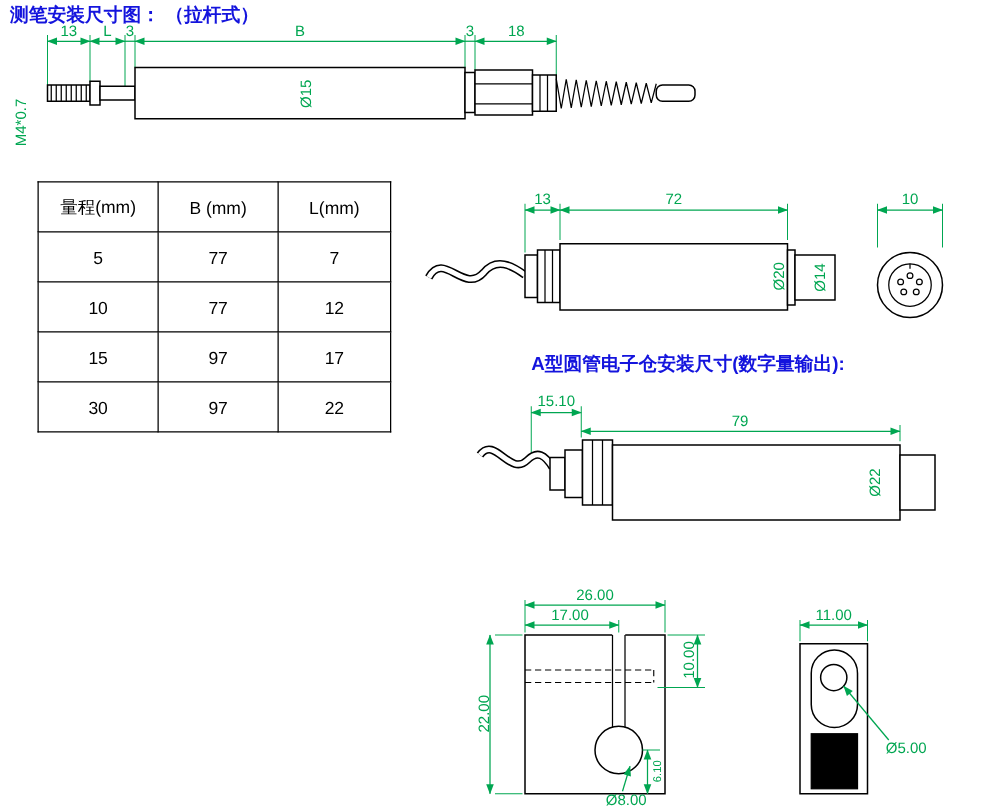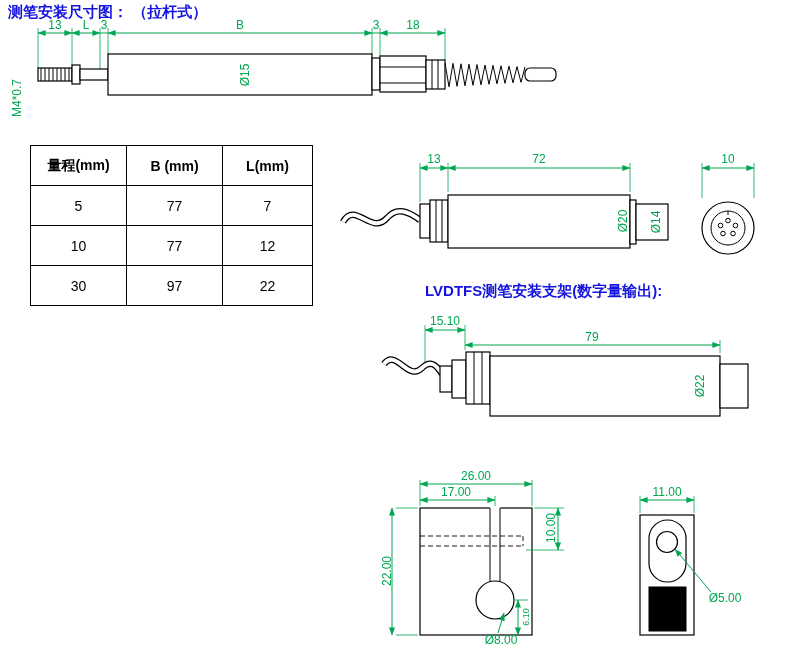--- a/index.html
+++ b/index.html
@@ -21,37 +21,37 @@
   .part { stroke:var(--outline); stroke-width:1.2; fill:#ffffff; }
   .part-line { stroke:var(--outline); stroke-width:1; fill:none; }
   .hidden-line { stroke:var(--outline); stroke-width:0.9; stroke-dasharray:5 3; fill:none; }
   .solid-fill { fill:#000000; stroke:#000000; }
   .arrowhead { fill:var(--dim-green); }
   .cable-out { stroke:var(--outline); stroke-width:6.5; fill:none; }
   .cable-in  { stroke:#ffffff; stroke-width:4; fill:none; }
   .dimtable { position:absolute; left:30px; top:145px; border-collapse:collapse; background:#fff; }
   .dimtable th, .dimtable td { border:1px solid #000; text-align:center; vertical-align:middle; font-size:14px; color:#000; }
   .dimtable tr { height:40px; }
-  .dimtable th { font-weight:bold; }
+  .dimtable th { font-weight:normal; }
 </style>
 </head>
 <body>
 
 <div class="canvas">
 
   <svg width="0" height="0">
     <defs>
       <marker id="arr" viewBox="0 0 10 10" refX="9.5" refY="5" markerWidth="9" markerHeight="8" orient="auto-start-reverse" markerUnits="userSpaceOnUse">
         <path d="M0,1.2 L10,5 L0,8.8 Z" class="arrowhead"></path>
       </marker>
     </defs>
   </svg>
 
   <div class="title title-main">测笔安装尺寸图： （拉杆式）</div>
-  <div class="title title-digital">LVDTFS测笔安装支架(数字量输出):</div>
+  <div class="title title-digital">A型圆管电子仓安装尺寸(数字量输出):</div>
 
   <svg style="left:8px;top:18px" width="560" height="112" viewBox="0 0 560 112">
     <g>
       <line class="ext-line" x1="30" y1="10" x2="30" y2="50"></line>
       <line class="ext-line" x1="64" y1="10" x2="64" y2="48"></line>
       <line class="ext-line" x1="92" y1="10" x2="92" y2="51"></line>
       <line class="ext-line" x1="100" y1="10" x2="100" y2="36"></line>
       <line class="ext-line" x1="364" y1="10" x2="364" y2="36"></line>
       <line class="ext-line" x1="372" y1="10" x2="372" y2="38"></line>
       <line class="ext-line" x1="437" y1="10" x2="437" y2="42"></line>
@@ -110,20 +110,25 @@
       <td>5</td>
       <td>77</td>
       <td>7</td>
     </tr>
     <tr>
       <td>10</td>
       <td>77</td>
       <td>12</td>
     </tr>
     <tr>
+      <td>15</td>
+      <td>97</td>
+      <td>17</td>
+    </tr>
+    <tr>
       <td>30</td>
       <td>97</td>
       <td>22</td>
     </tr>
   </tbody>
     </table>
 
   <svg style="left:335px;top:140px" width="450" height="135" viewBox="0 0 450 135">
     <g>
       <line class="ext-line" x1="85" y1="23" x2="85" y2="62"></line>

